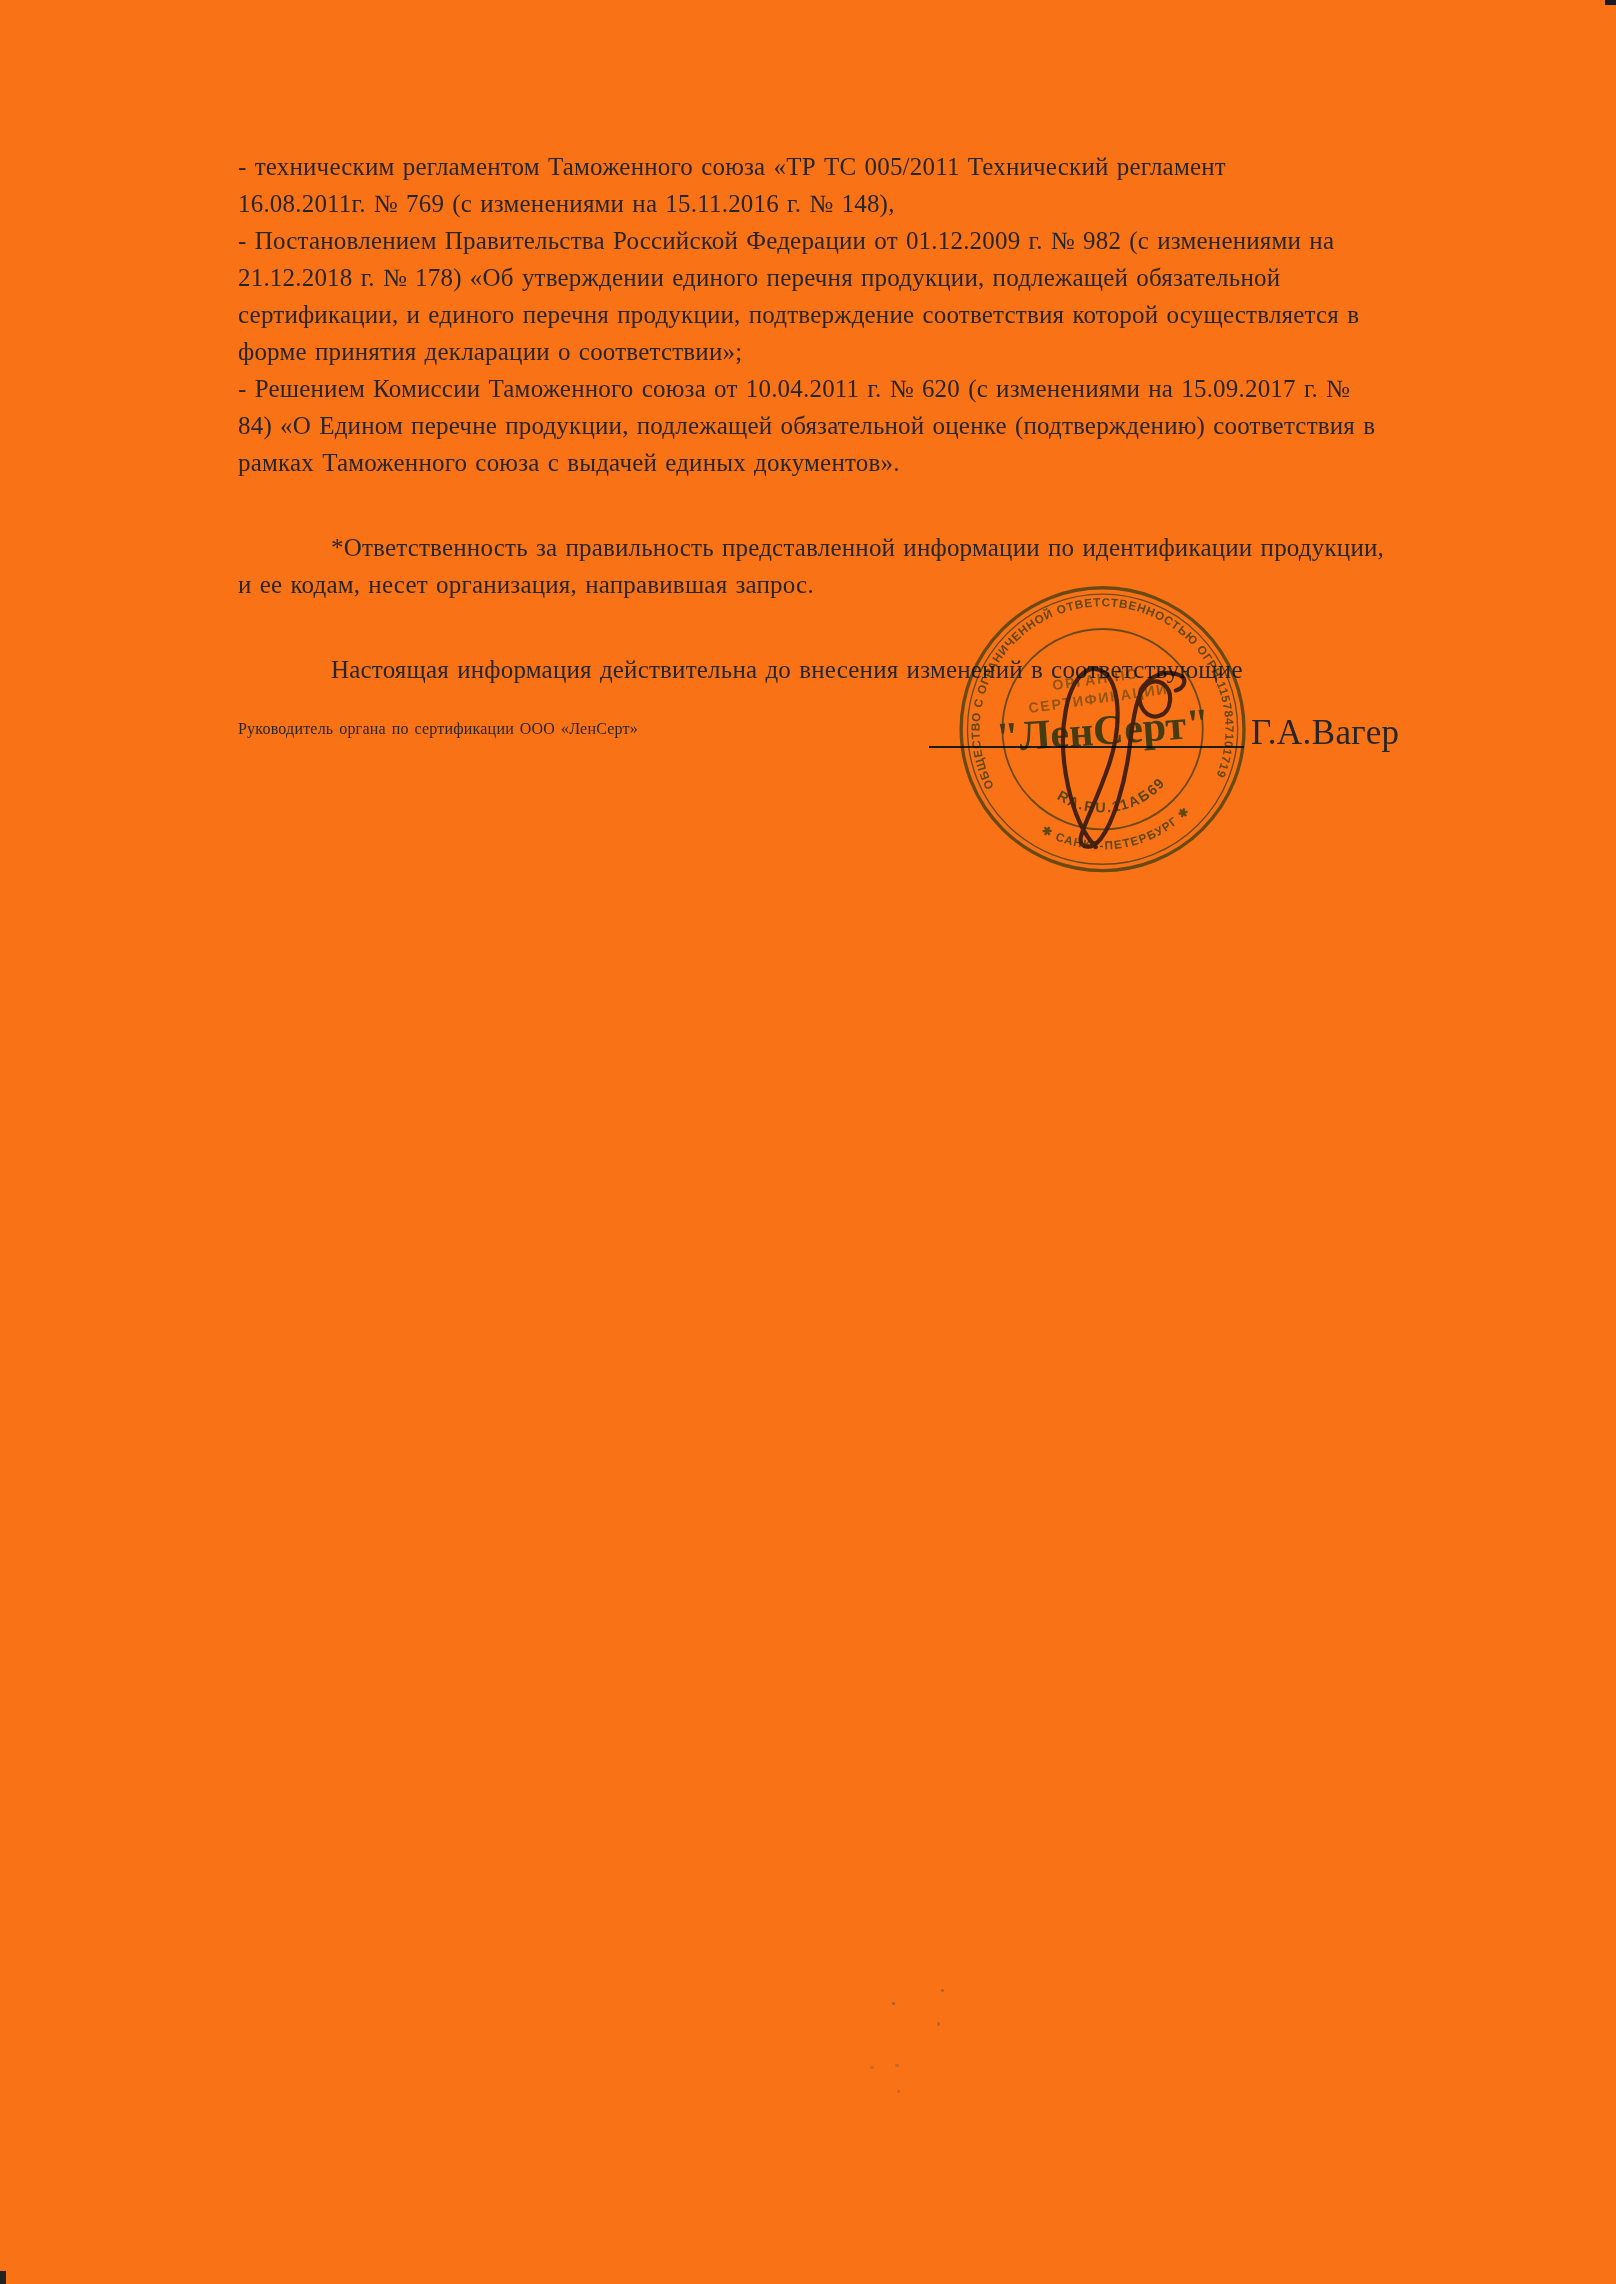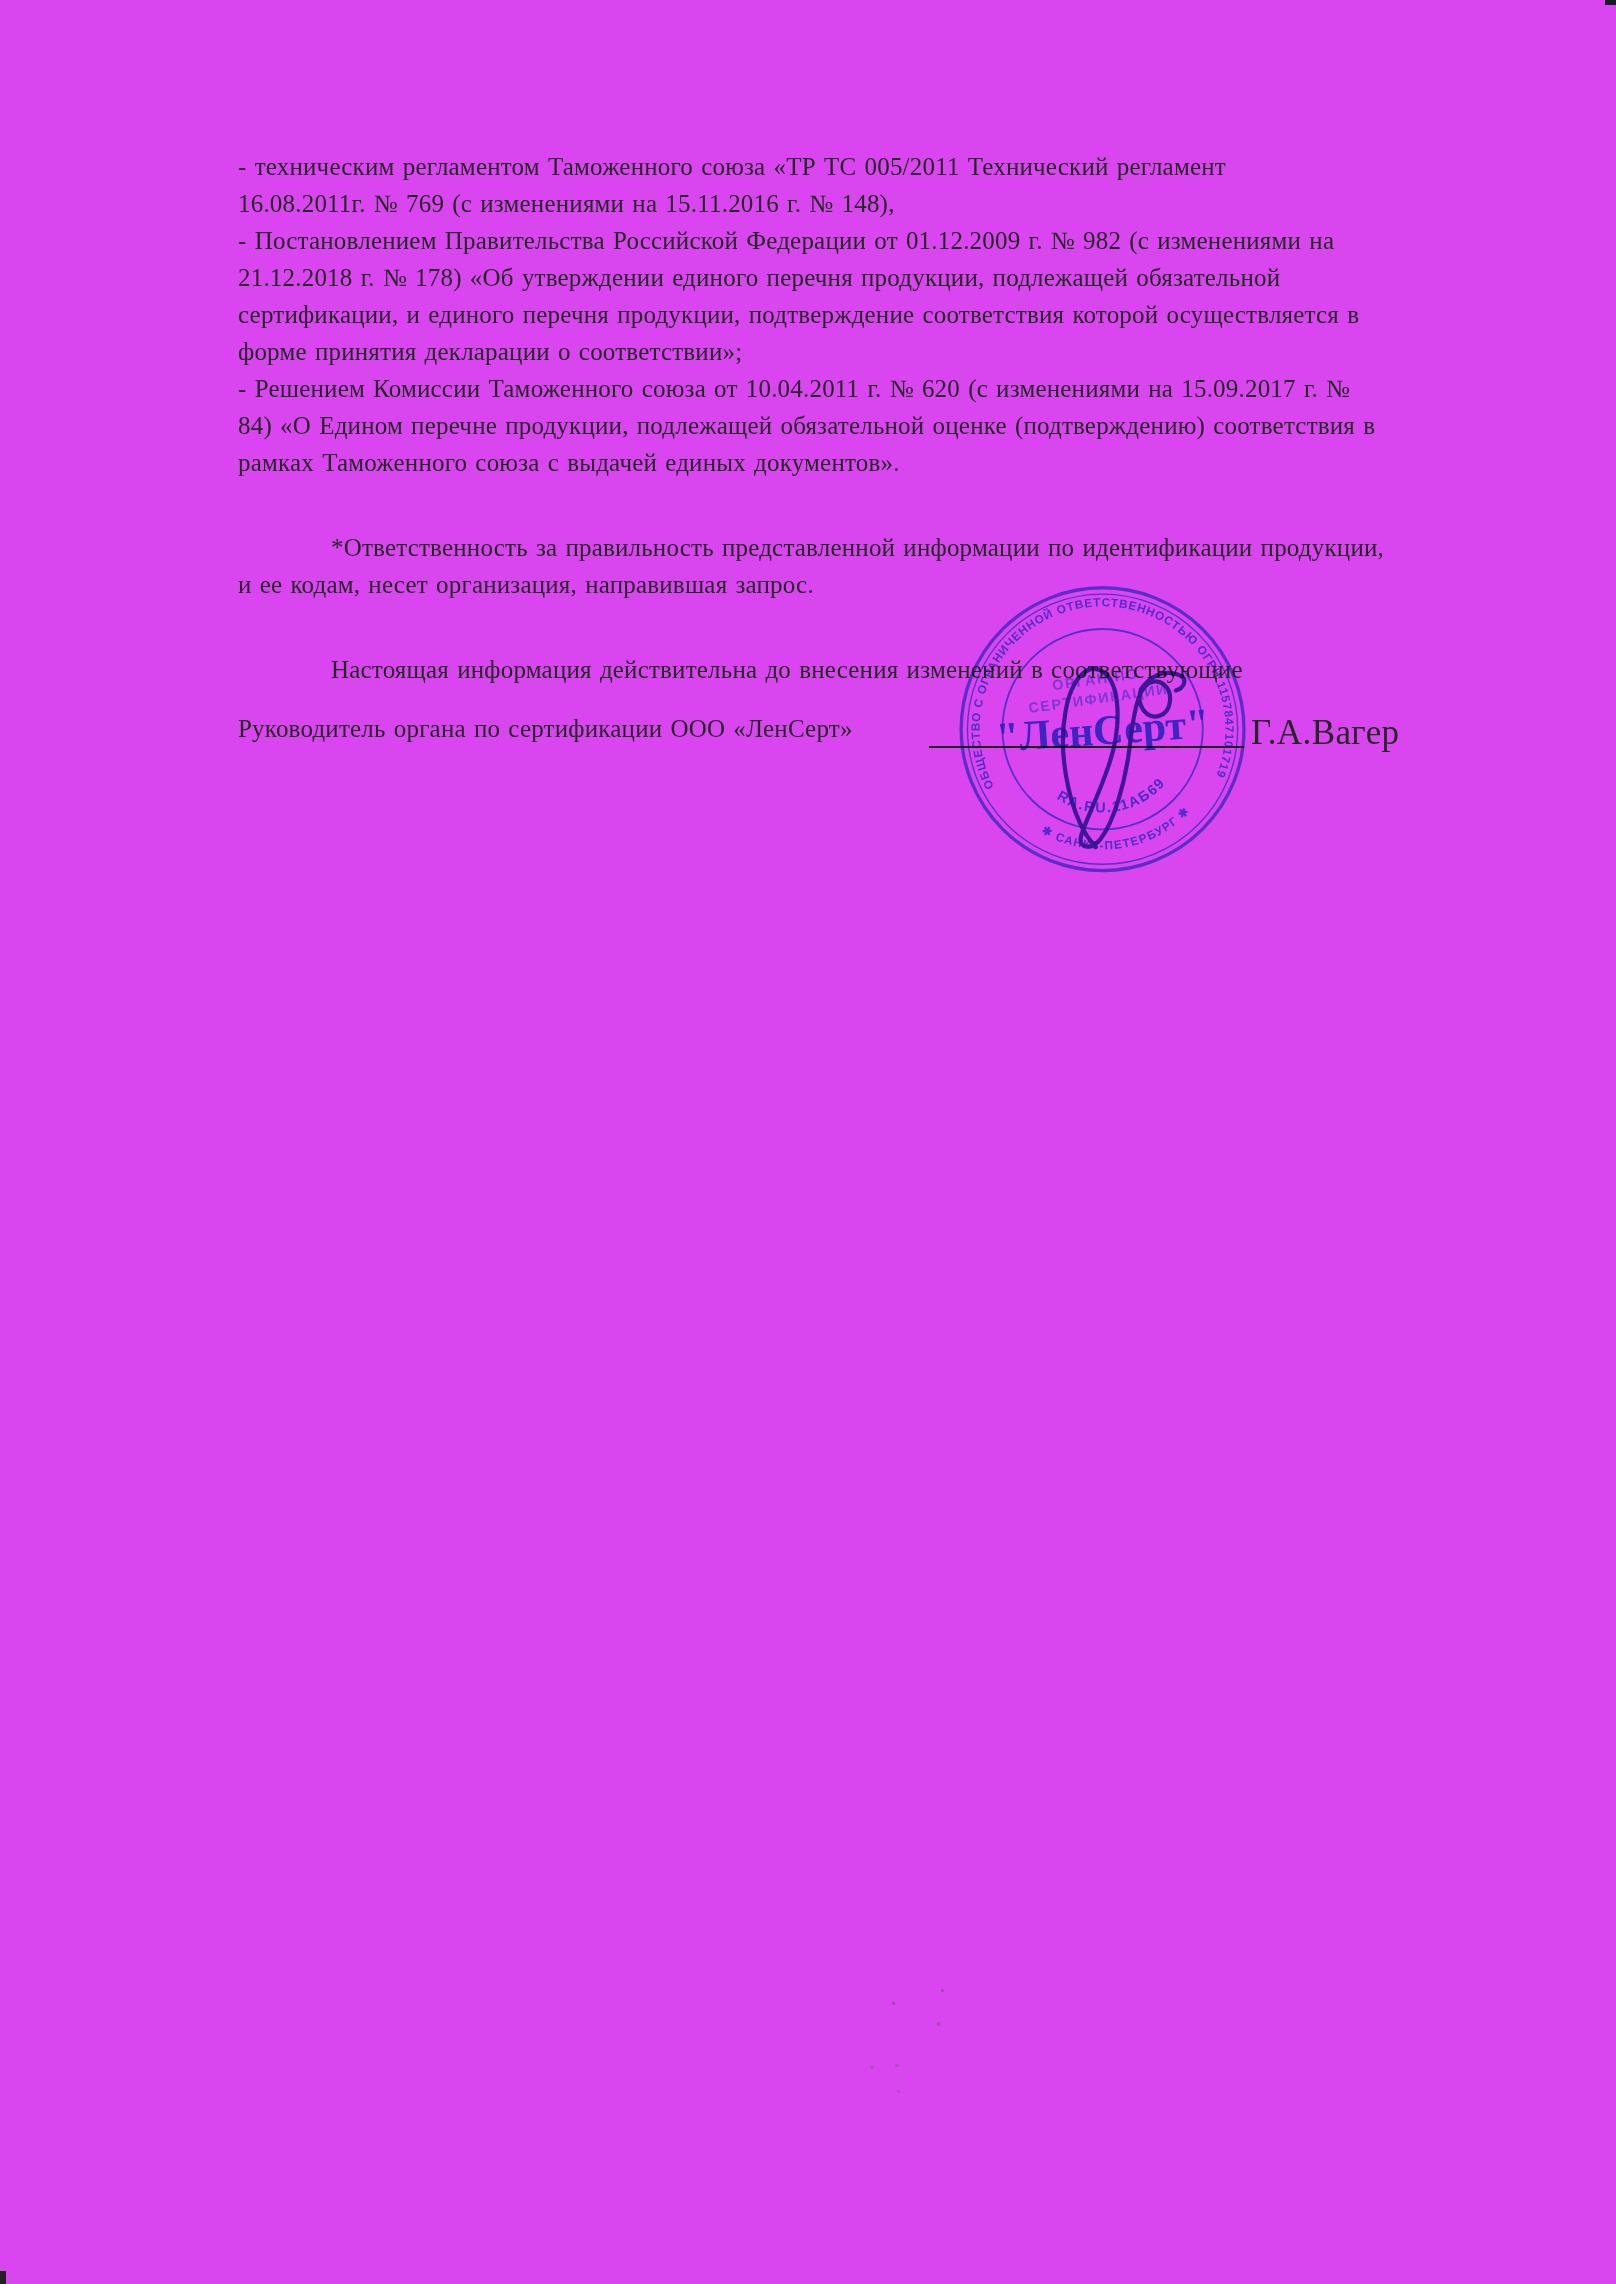--- a/index.html
+++ b/index.html
@@ -1,37 +1,37 @@
 <!DOCTYPE html>
 <html style="font-size:13.5px"><head>
 <meta charset="utf-8">
 <style>
   html,body{margin:0;padding:0;}
   .page{
     position:relative;
     width:1616px;height:2284px;
-    background:#d946ef;
+    background:#f97316;
     overflow:hidden;
     font-family:"Liberation Serif", serif;
   }
   .body-text{
     position:absolute;
     left:238px;top:148px;
     width:1288px;
     color:#262626;
     font-size:25px;
     line-height:37px;
     letter-spacing:0.2px;
     word-spacing:1.7px;
   }
   .line{white-space:nowrap;height:37px;}
   .line.indent{padding-left:93px;margin-top:48px;}
   .sig-label{
     position:absolute;left:238px;top:712px;
-    color:#262626;font-size:25px;line-height:34px;
+    color:#262626;font-size:16px;line-height:34px;
     letter-spacing:0.2px;word-spacing:1.7px;white-space:nowrap;
   }
   .sig-line{
     position:absolute;left:929px;top:746px;
     width:315px;height:0;
     border-bottom:2.5px solid #1d1d1d;
   }
   .sig-name{
     position:absolute;left:1251px;top:716px;
     color:#262626;font-size:35px;line-height:34px;

